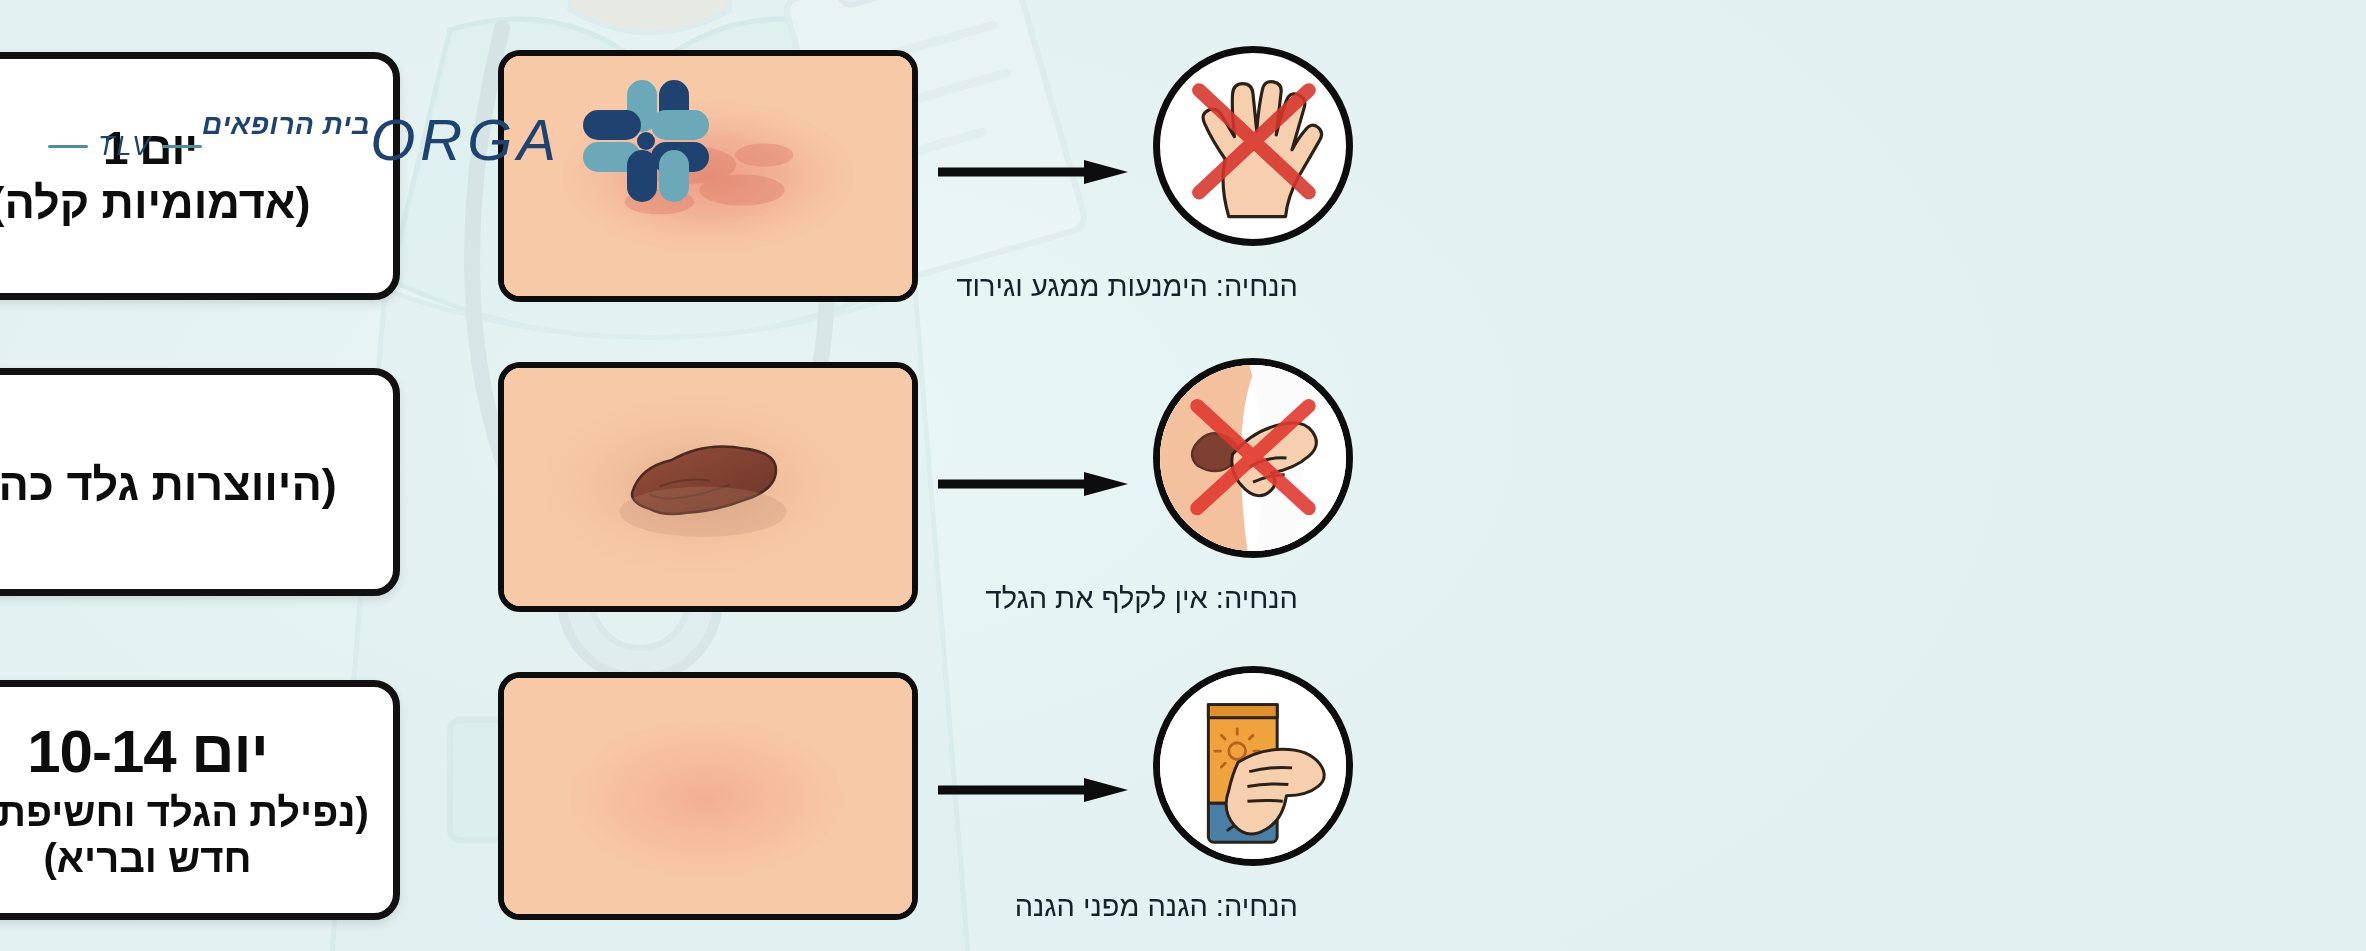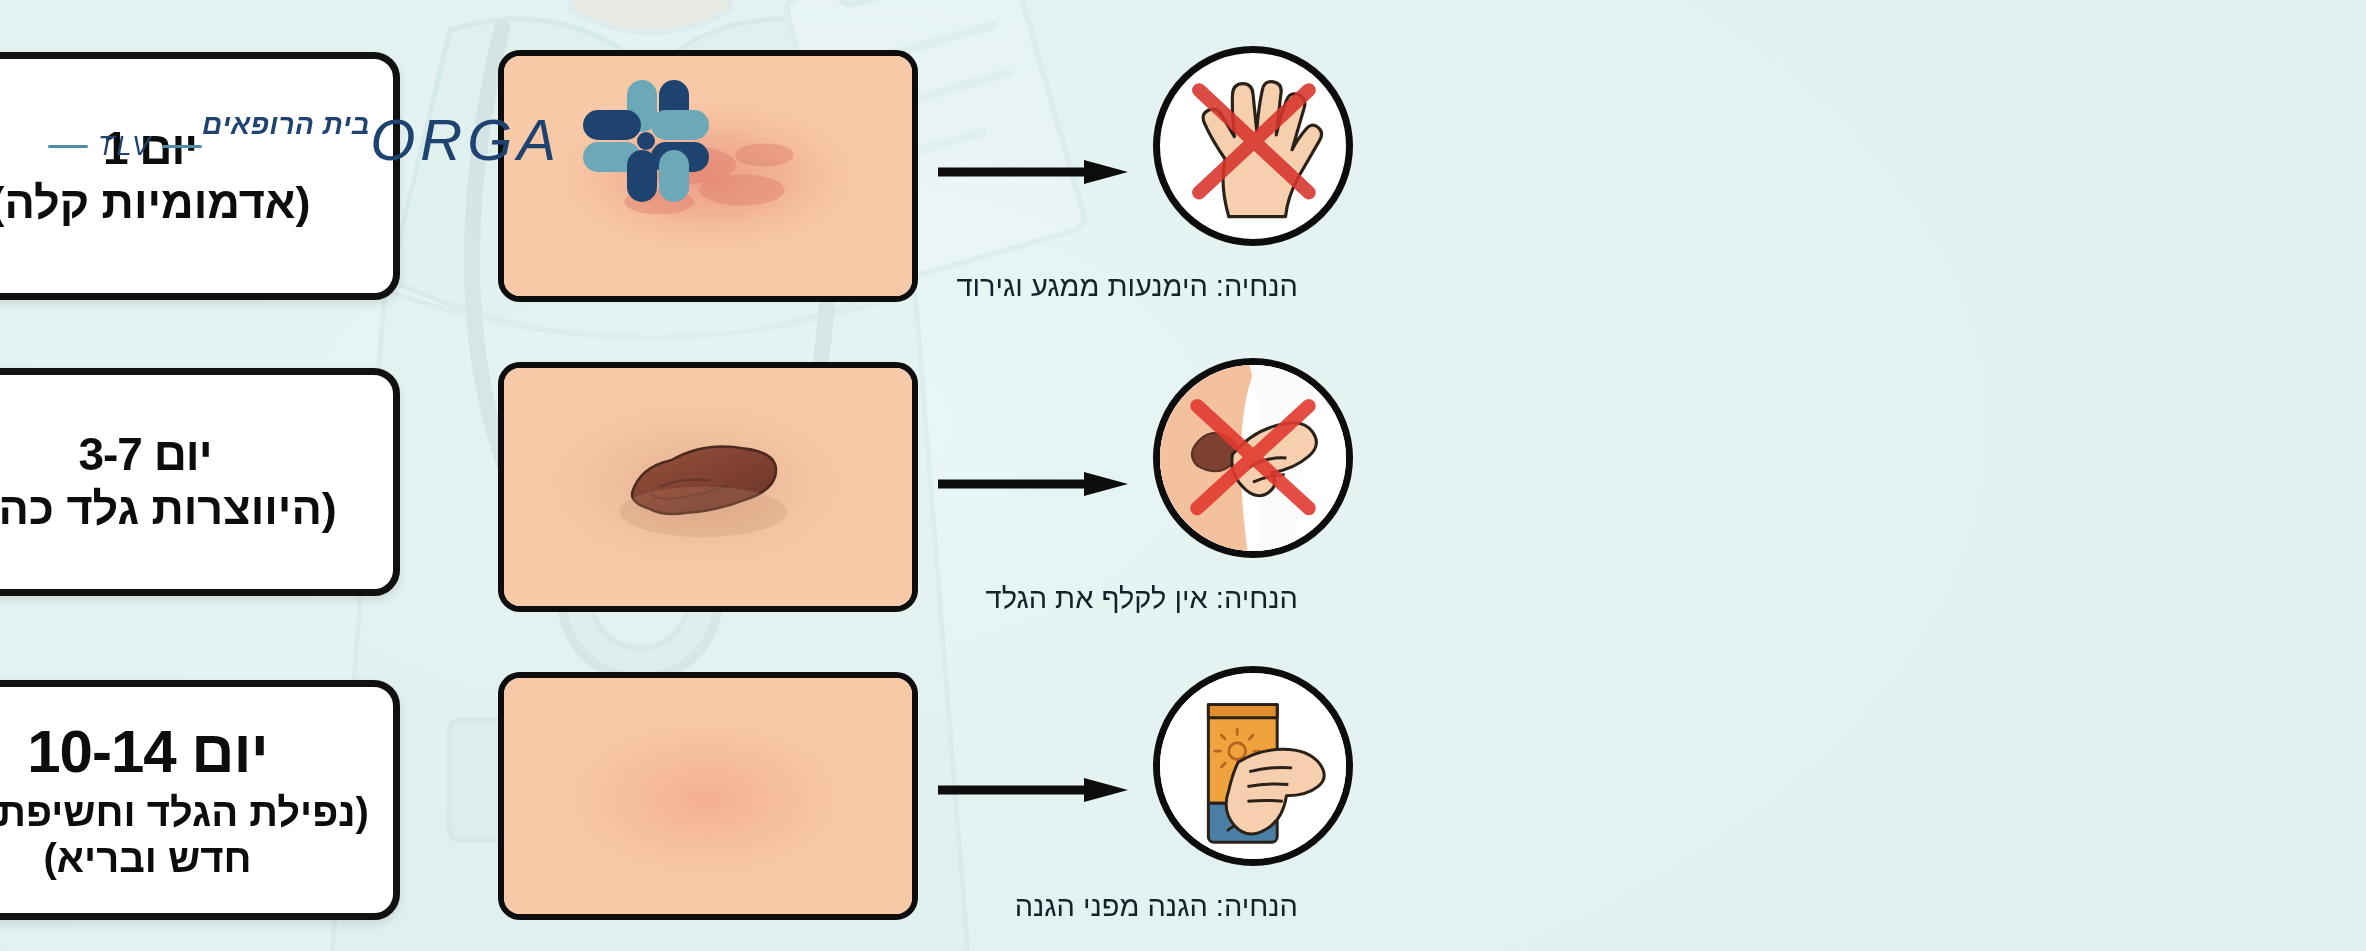--- a/index.html
+++ b/index.html
@@ -211,21 +211,20 @@
         </svg>
       </div>
       <div class="caption">הנחיה: הימנעות ממגע וגירוד</div>
     </div>
   </div>
 
   <div class="row row-2">
 
     <div class="callout c2">
 
-      <div class="c-title">יום 3-7</div>
       <div class="c-sub">(היווצרות גלד כהה)</div>
     </div>
 
     <div class="photo p2">
       <svg class="skin" viewBox="0 0 420 250" preserveAspectRatio="none">
         <defs>
           <radialGradient id="r2" cx="48%" cy="50%" r="55%">
             <stop offset="0%" stop-color="#c98f72" stop-opacity=".55"></stop>
             <stop offset="100%" stop-color="#f6c6a4" stop-opacity="0"></stop>
           </radialGradient>

